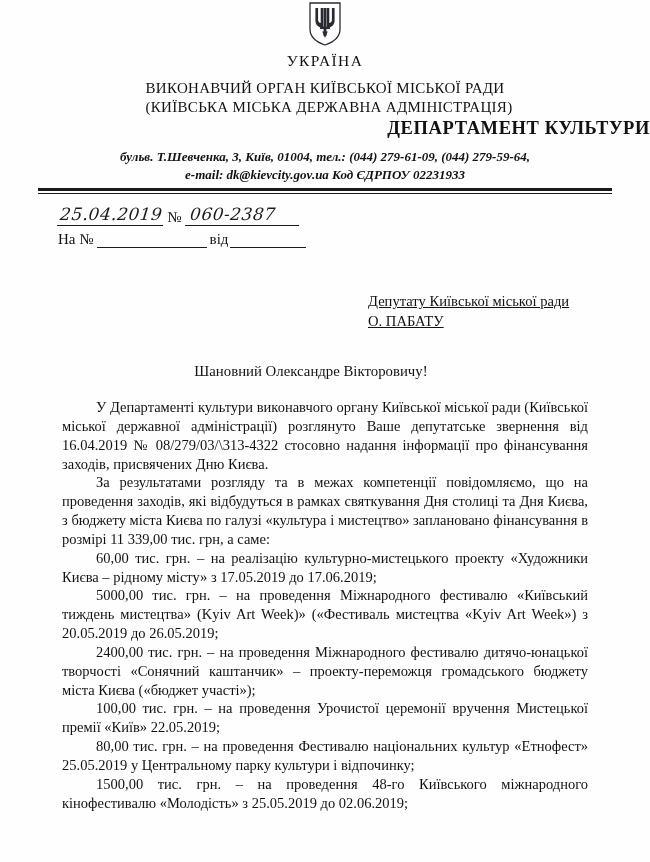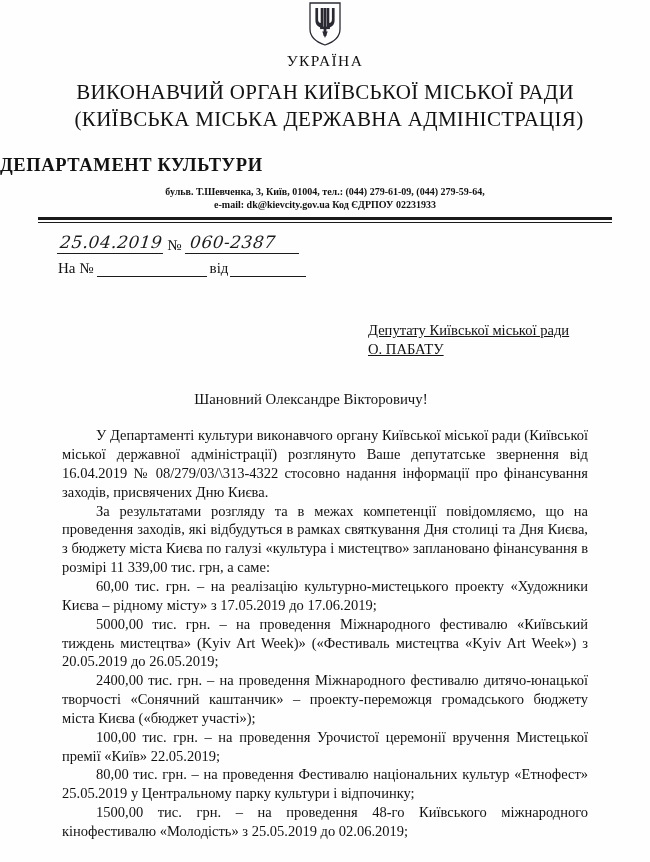--- a/index.html
+++ b/index.html
@@ -39,37 +39,38 @@
   
   .country {
     text-align: center;
     font-size: 15.5px;
     letter-spacing: 1.4px;
     margin-top: 4px;
     font-family: "Liberation Serif", serif;
   }
   .org {
     text-align: center;
-    font-size: 21px;
+    font-size: 15px;
     line-height: 1.28;
     letter-spacing: 0.3px;
     margin-top: 9px;
   }
   .org .l2 { display: block; margin-left: 8px; }
   .dept {
-    text-align: left;
+    text-align: right;
     font-size: 18.5px;
     font-weight: bold;
     letter-spacing: 0.6px;
-    margin-top: 22px;
+    margin-top: 1px;
   }
   .contacts {
     text-align: center;
+    font-style: italic;
     font-weight: bold;
-    font-size: 10px;
+    font-size: 13px;
     line-height: 1.35;
     margin-top: 9px;
   }
   .contacts .c2 { display: block; }
 
   .rule-thick {
     margin: 5px 38px 0 38px;
     border-top: 3px solid #1a1a1a;
     border-bottom: 1px solid #1a1a1a;
     height: 2px;

